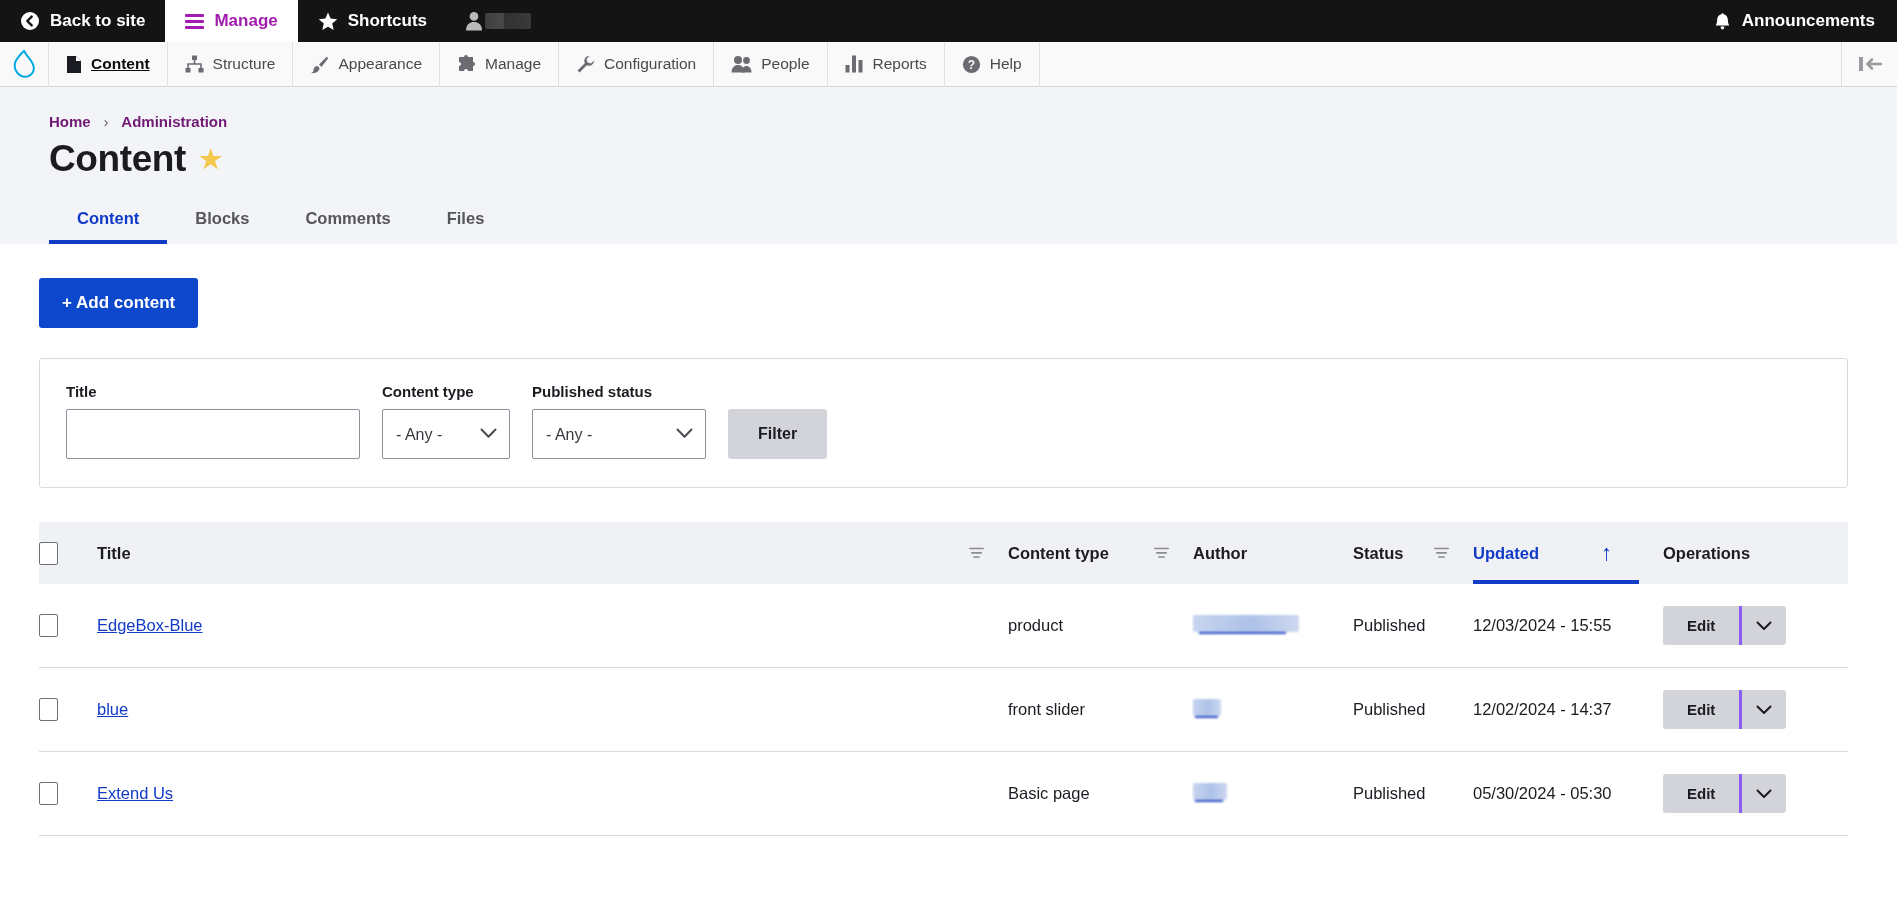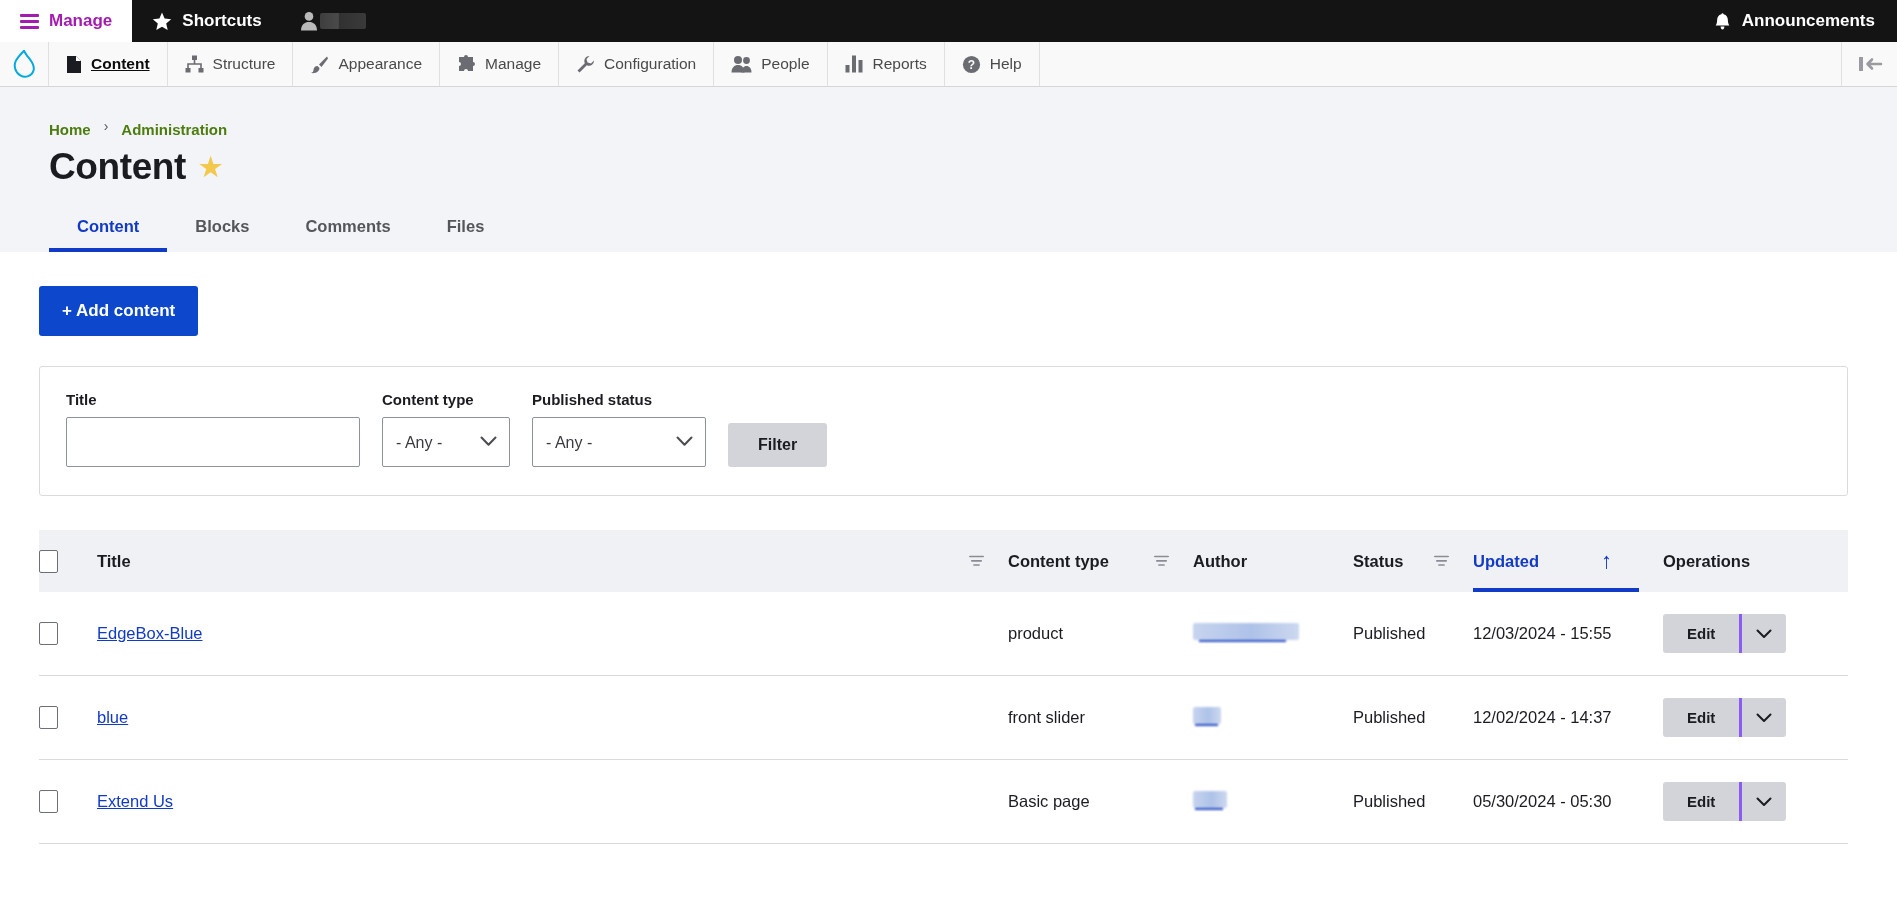--- a/index.html
+++ b/index.html
@@ -103,21 +103,21 @@
   .page-head {
     background: #f3f4f7;
     padding: 26px 0 0 0;
     position: relative;
   }
   .breadcrumb {
     display: flex; align-items: center; gap: 13px;
     padding-left: 49px;
     font-size: 15px; font-weight: bold; color: #232429;
   }
-  .breadcrumb a { color: #4d7c0f; text-decoration: none; cursor: pointer; margin-top: 8px; }
+  .breadcrumb a { color: #701a75; text-decoration: none; cursor: pointer; }
   .bc-sep { color: #55565b; font-weight: normal; font-size: 14px; }
 
   .page-title {
     display: flex; align-items: center; gap: 13px;
     padding-left: 49px;
     margin-top: 8px;
     font-size: 37px; font-weight: bold; color: #1b1b22;
     letter-spacing: -0.4px;
   }
   .star { font-size: 26px; color: #f2c94c; cursor: pointer; }
@@ -207,21 +207,21 @@
   }
   #content-type-select { width: 128px; }
   #published-status-select { width: 174px; }
   .sel-chev {
     position: absolute; right: 13px; top: 50%;
     transform: translateY(-50%);
     pointer-events: none;
     color: #4b4c52;
   }
   .btn-filter {
-    height: 44px;
+    height: 50px;
     background: #d3d4d9;
     border: none; border-radius: 3px;
     font-size: 16px; font-weight: bold;
     color: #1b1b22;
     padding: 0 30px;
     cursor: pointer;
     font-family: "Liberation Sans", sans-serif;
   }
 
   
@@ -317,20 +317,29 @@
     padding: 11px 14px;
     cursor: pointer;
     color: #1b1b22;
     display: flex; align-items: center;
   }
 </style>
 </head>
 <body>
 
 <div class="toolbar-top">
+  <div class="tb-item">
+    <span class="ico">
+      <svg width="20" height="20" viewBox="0 0 20 20">
+          <circle cx="10" cy="10" r="9" fill="#fff"></circle>
+          <path d="M11.7 5.6 L7.3 10 L11.7 14.4" stroke="#141414" stroke-width="2.4" fill="none" stroke-linecap="round" stroke-linejoin="round"></path>
+        </svg>
+    </span>
+    <span>Back to site</span>
+  </div>
 
   <div class="tb-item active">
     <span class="ico ham">
         <i></i>
         <i></i>
         <i></i>
       </span>
     <span>Manage</span>
   </div>
 

